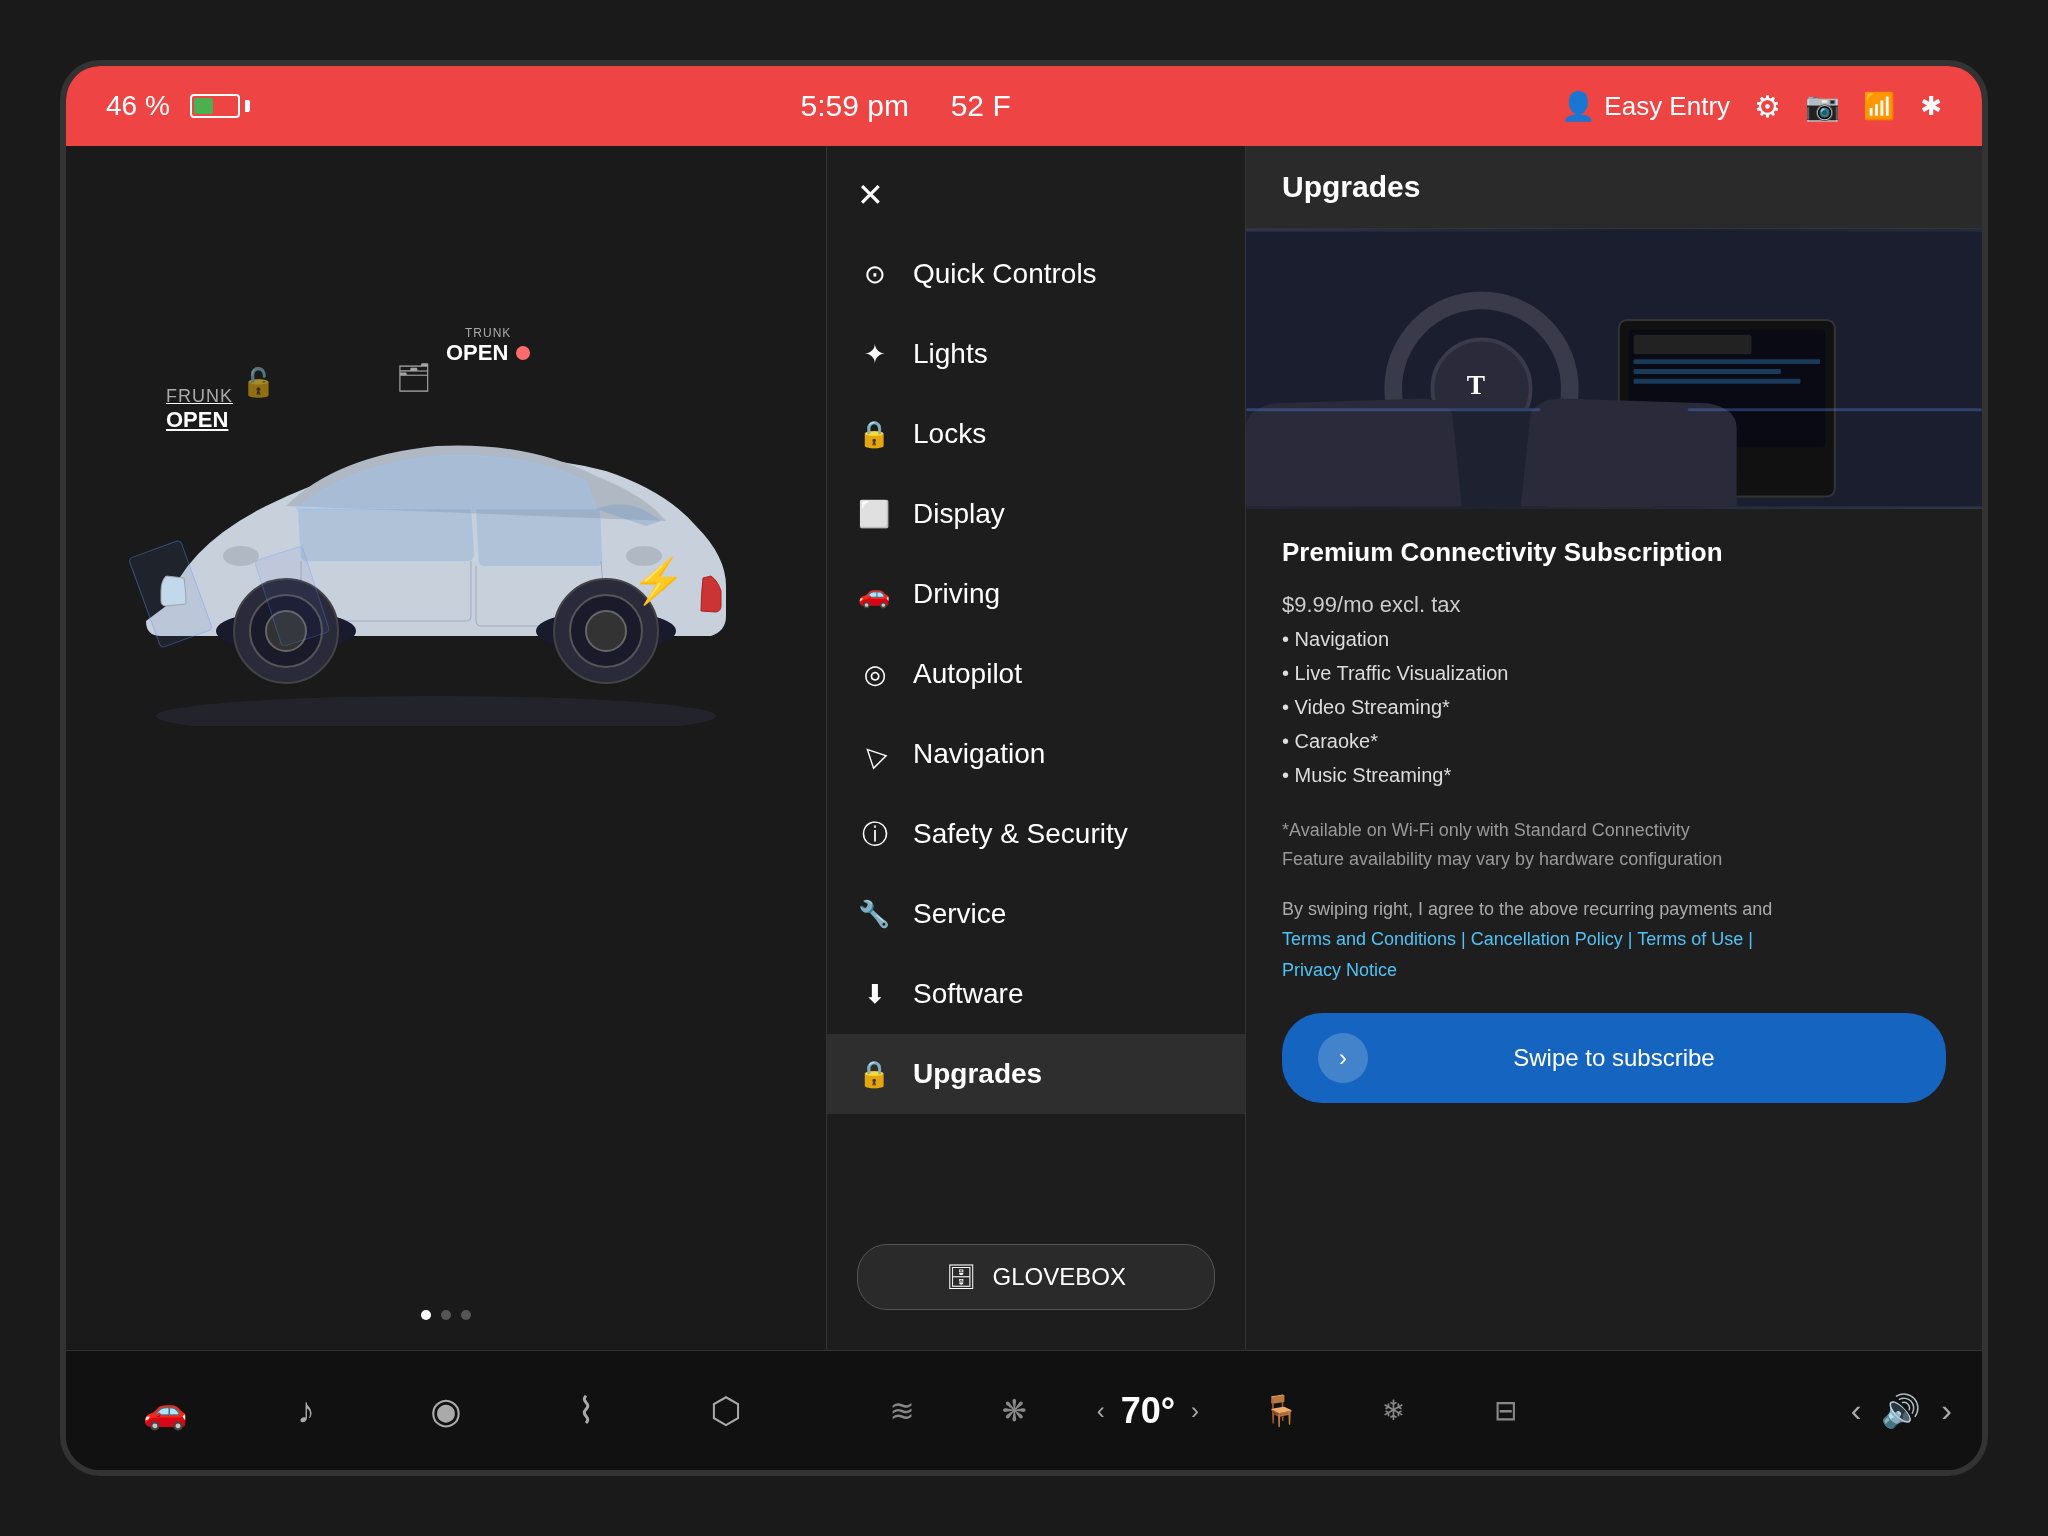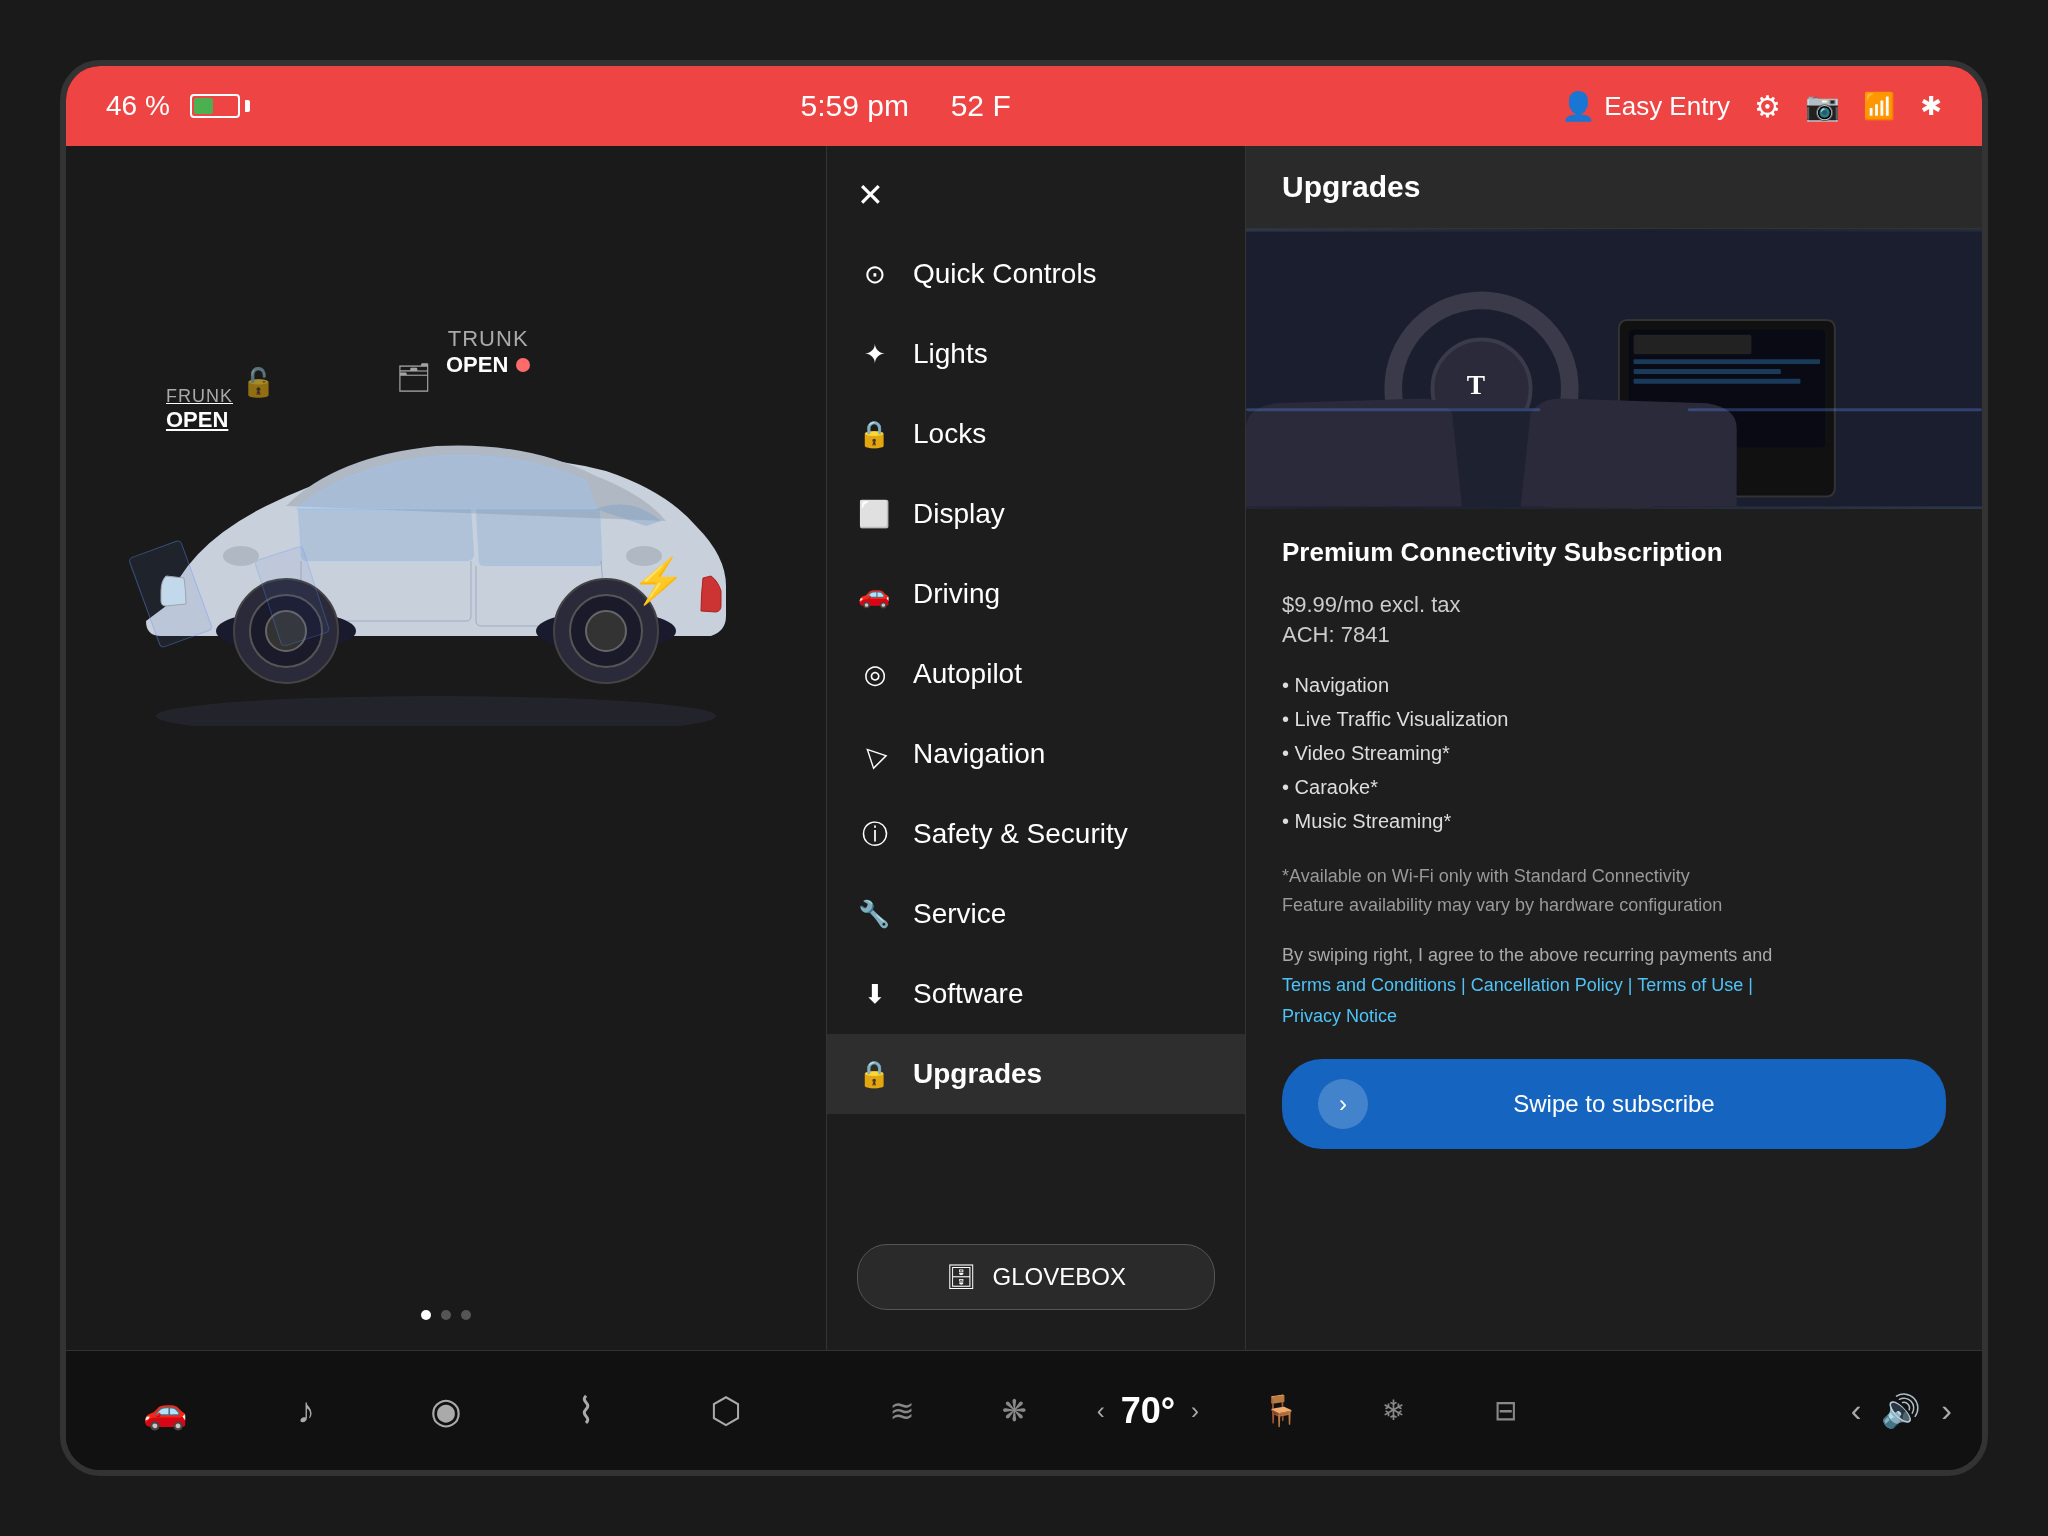--- a/index.html
+++ b/index.html
@@ -149,21 +149,21 @@
 
     .trunk-label {
       position: absolute;
       top: 180px;
       left: 380px;
       color: #fff;
       text-align: center;
       font-size: 20px;
     }
     .trunk-label .label-title {
-      font-size: 22px;
+      font-size: 12px;
       color: #aaa;
       letter-spacing: 1px;
     }
     .trunk-label .label-value {
       font-size: 22px;
       color: #fff;
       font-weight: 600;
       display: flex;
       align-items: center;
       gap: 8px;
@@ -667,21 +667,20 @@
           <path d="M500,280 L500,200 Q500,180 470,175 L320,170 Q300,170 290,185 L280,280 Z" fill="#2a2a3a"></path>
 
           <rect x="0" y="180" width="300" height="3" fill="rgba(100,150,255,0.3)" rx="2"></rect>
           <rect x="450" y="180" width="300" height="3" fill="rgba(100,150,255,0.3)" rx="2"></rect>
         </svg>
       </div>
 
       <div class="subscription-info">
         <div class="sub-title">Premium Connectivity Subscription</div>
         <div class="sub-price">$9.99/mo excl. tax</div>
-        <div class="sub-ach">ACH: 7841</div>
 
         <div class="sub-features">
           <div>• Navigation</div>
           <div>• Live Traffic Visualization</div>
           <div>• Video Streaming*</div>
           <div>• Caraoke*</div>
           <div>• Music Streaming*</div>
         </div>
 
         <div class="sub-note">

